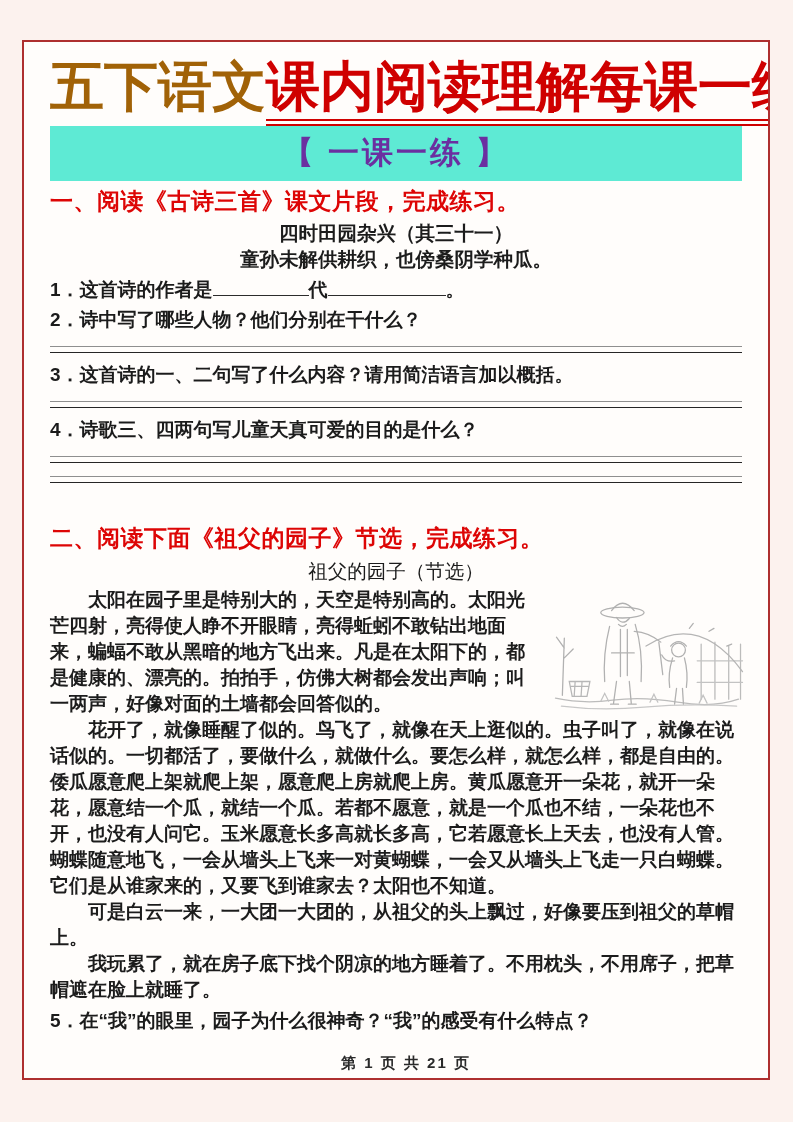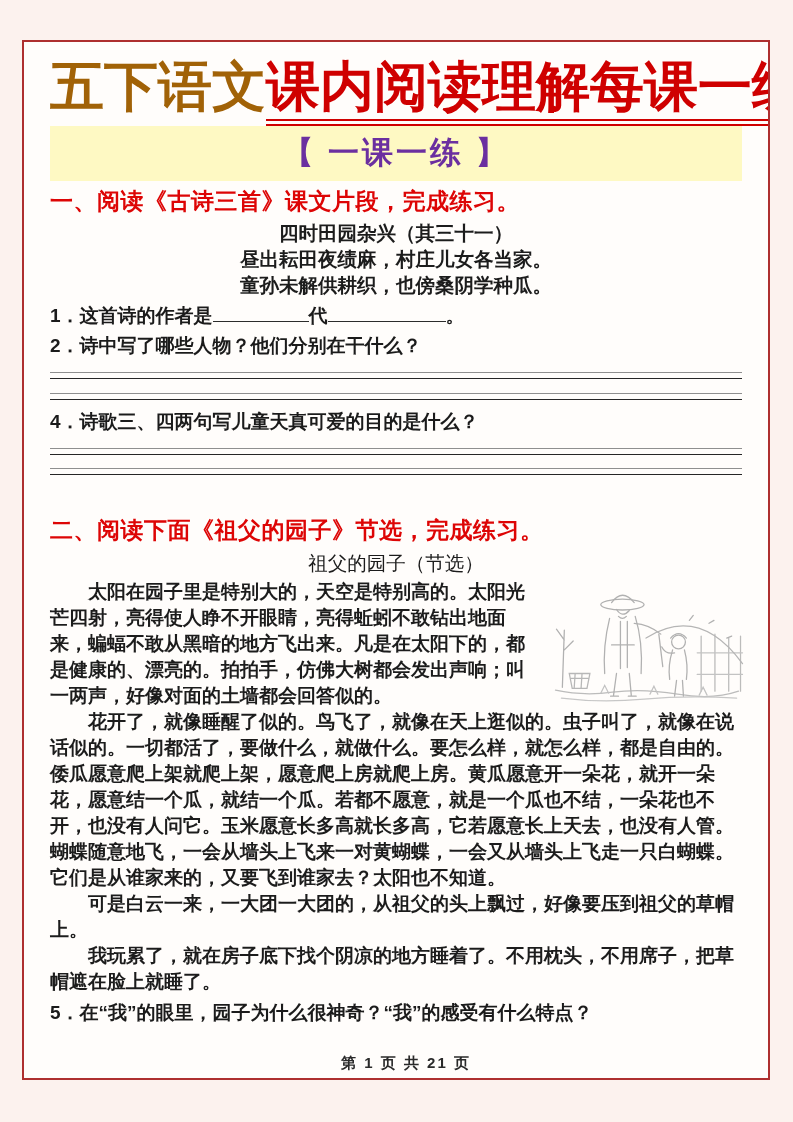--- a/index.html
+++ b/index.html
@@ -30,21 +30,21 @@
   }
   .t-black{color:#a16207;}
   .t-red{
     color:#cf0000;
     border-bottom:7px double #cf0000;
     padding-bottom:3px;
   }
   
   .banner{
     margin-top:11px;
-    background:#fef9c3;
+    background:#5eead4;
     color:#6b2fa0;
     font-size:31px;font-weight:800;
     text-align:center;
     letter-spacing:3px;
     padding:6px 0 7px;
   }
   
   .sec-heading{
     color:#dd0505;
     font-size:23px;font-weight:800;
@@ -103,31 +103,31 @@
   <div class="main-title">
     <span class="t-black">五下语文</span><span class="t-red">课内阅读理解每课一练</span>
   </div>
 
   <div class="banner">【 一课一练 】</div>
 
   <div class="sec-heading">一、阅读《古诗三首》课文片段，完成练习。</div>
 
   <div class="poem">
     <p class="poem-line">四时田园杂兴（其三十一）</p>
-    <p class="poem-line">昼出耘田夜绩麻，村庄儿女各当家。</p>
     <p class="poem-line">童孙未解供耕织，也傍桑阴学种瓜。</p>
   </div>
 
   <div class="q">
     <span>1．这首诗的作者是</span><span class="blank w1"></span><span>代</span><span class="blank w2"></span><span>。</span>
   </div>
 
   <div class="q">2．诗中写了哪些人物？他们分别在干什么？</div>
   <div class="ans-line"></div>
 
+  <div class="q">3．这首诗的一、二句写了什么内容？请用简洁语言加以概括。</div>
   <div class="ans-line"></div>
 
   <div class="q">4．诗歌三、四两句写儿童天真可爱的目的是什么？</div>
   <div class="ans-line"></div>
   <div class="ans-line gap2"></div>
 
   <div class="sec-heading second">二、阅读下面《祖父的园子》节选，完成练习。</div>
 
   <div class="passage-title">祖父的园子（节选）</div>
 

